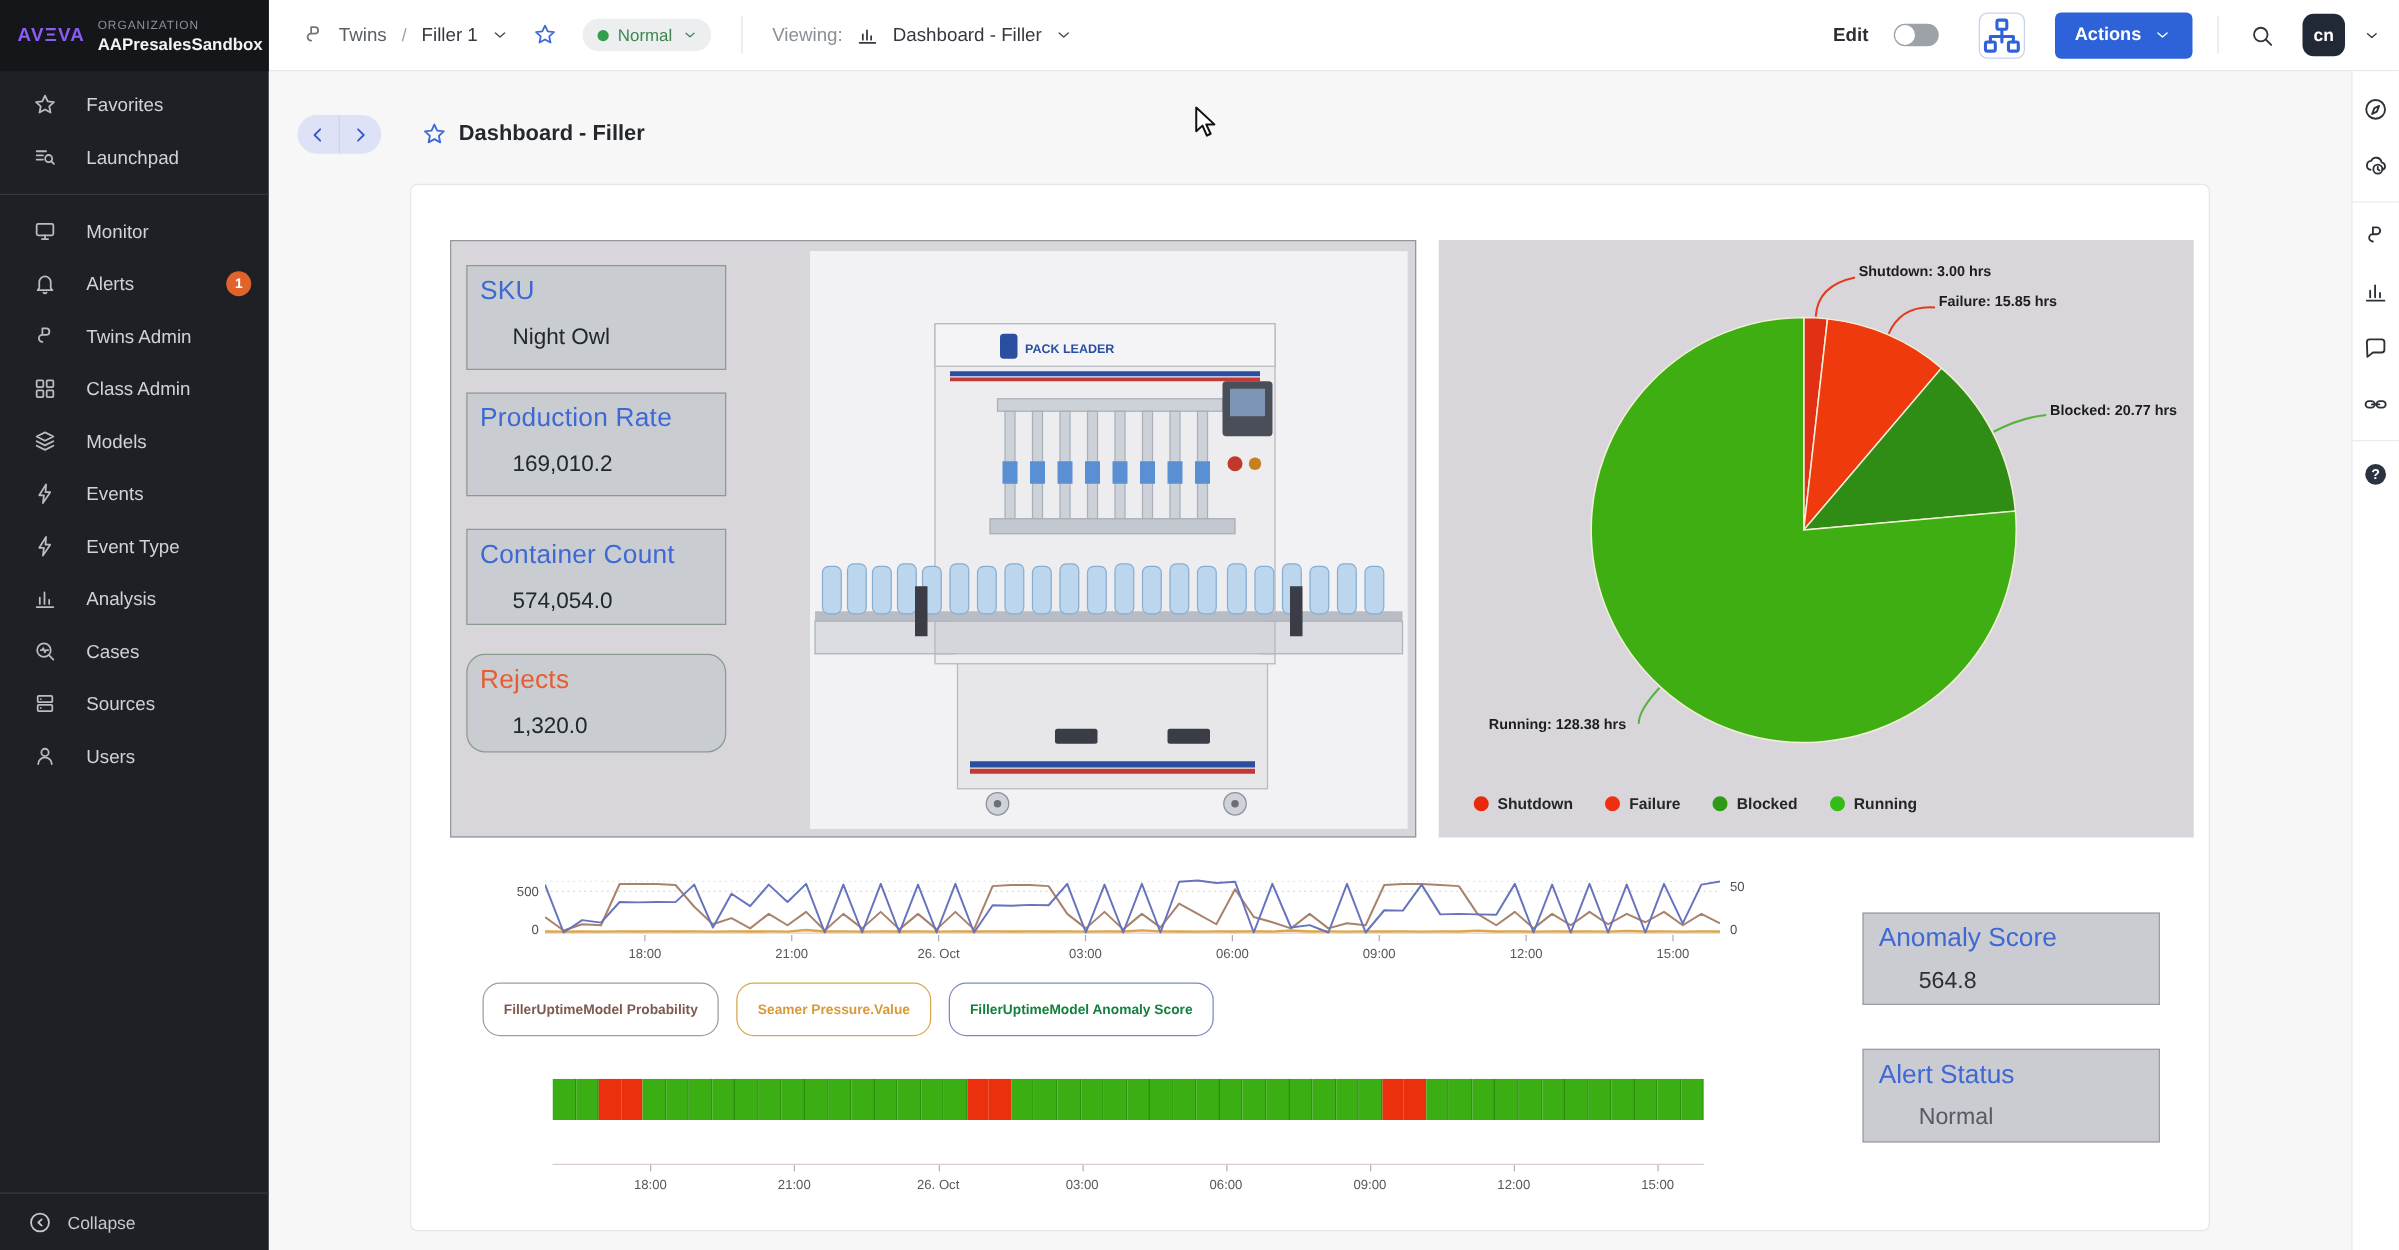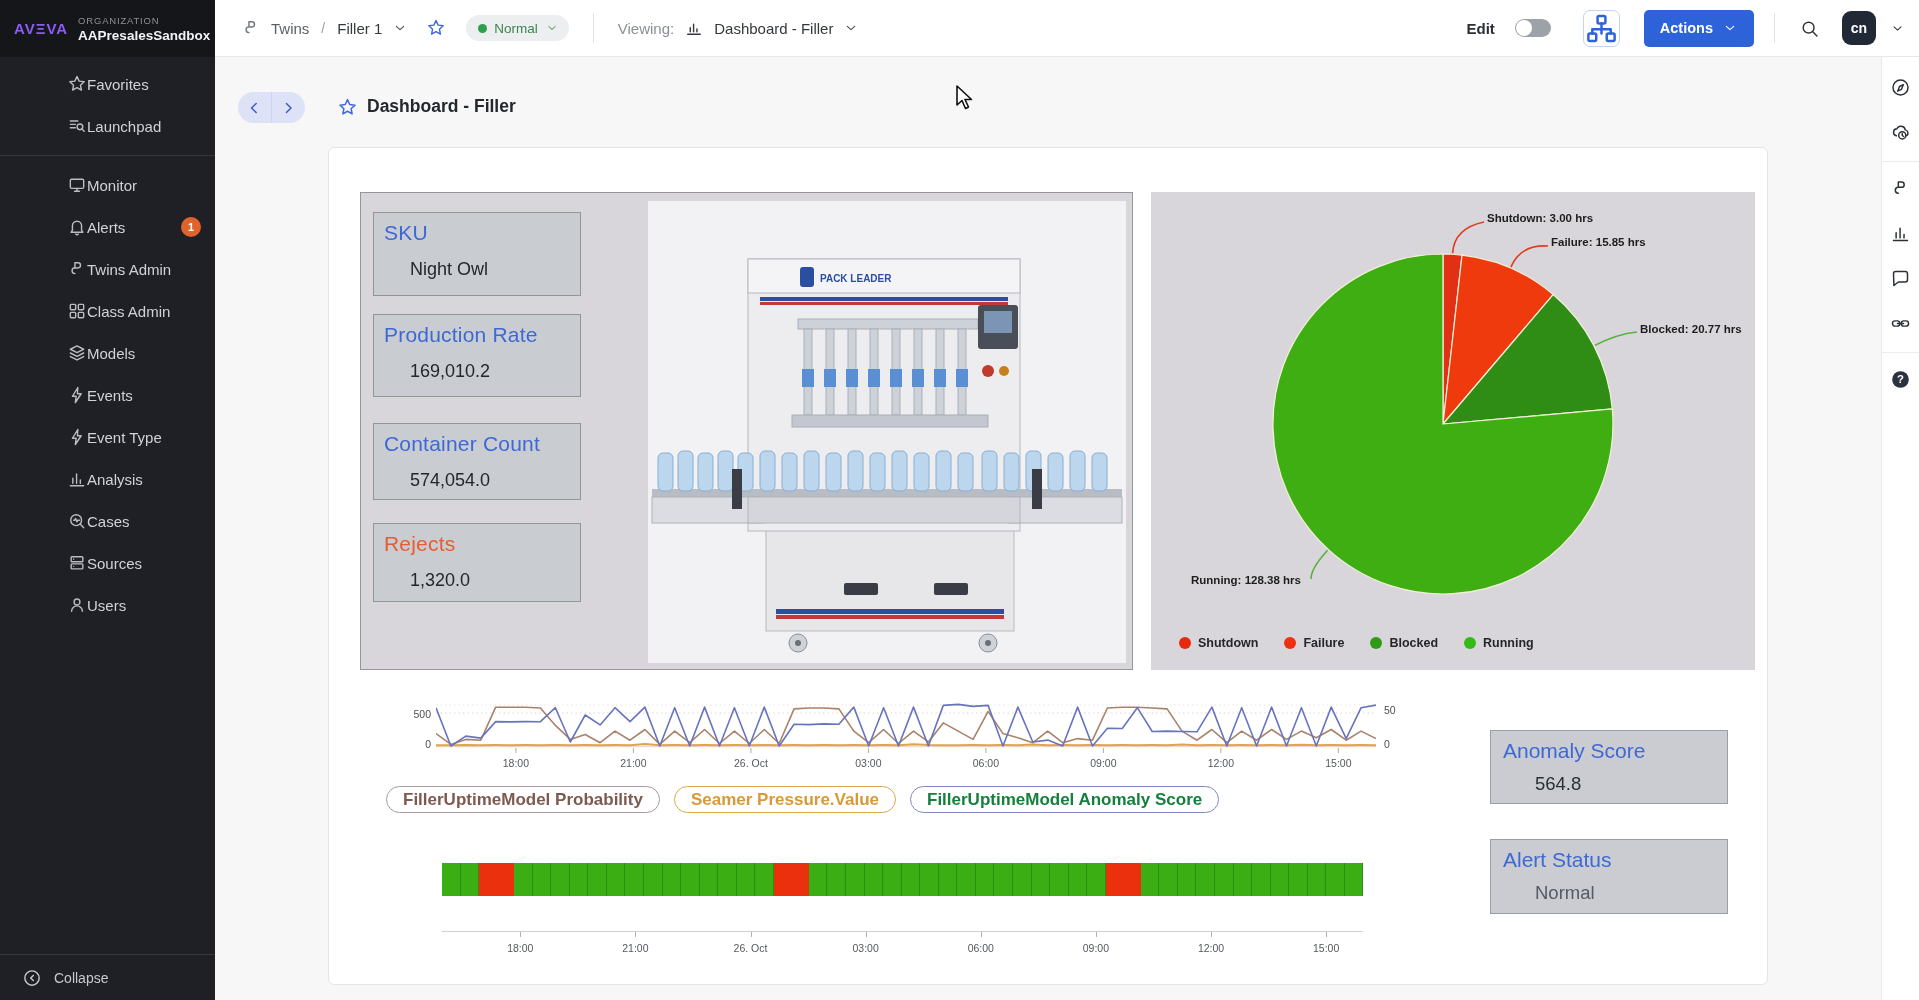--- a/index.html
+++ b/index.html
@@ -6,21 +6,21 @@
     font-family:"Liberation Sans",sans-serif;background:#f7f7f8;-webkit-font-smoothing:antialiased;}
   *{box-sizing:border-box;}
   .abs{position:absolute;}
   
   #sidebar{position:absolute;left:0;top:0;width:215px;height:1000px;background:#1e2026;color:#d3d6da;z-index:5;display:flex;flex-direction:column;}
   #logo-block{height:57px;background:#15161a;display:flex;align-items:center;padding-left:14px;gap:10px;flex:none;}
   .logo-txt{color:#8b5cf6;font-weight:700;font-size:15px;letter-spacing:1px;}
   .org-label{font-size:9.5px;color:#8d9096;letter-spacing:.8px;}
   .org-name{font-size:13.5px;color:#f2f3f5;font-weight:700;margin-top:2px;}
   #nav{padding-top:6px;flex:1 1 auto;}
-  .nav-item{height:42px;display:flex;align-items:center;padding:0 14px 0 26px;font-size:15px;color:#cfd2d7;cursor:pointer;margin-left:41px;}
+  .nav-item{height:42px;display:flex;align-items:center;padding:0 14px 0 26px;gap:23px;font-size:15px;color:#cfd2d7;cursor:pointer;}
   .nav-item .ic{width:20px;height:20px;color:#b9bcc2;flex:none;display:flex;}
   .nav-div{height:1px;background:#34373d;margin:8px 0;}
   .nav-badge{margin-left:auto;background:#e0632c;color:#fff;border-radius:50%;width:20px;height:20px;font-size:11px;display:flex;align-items:center;justify-content:center;font-weight:700;}
   #collapse{flex:none;height:46px;border-top:1px solid #35383e;display:flex;align-items:center;gap:12px;padding-left:22px;font-size:14px;color:#c6c9ce;cursor:pointer;}
   
   #topbar{position:absolute;left:215px;top:0;right:0;height:57px;background:#fff;border-bottom:1px solid #e7e8eb;display:flex;align-items:center;padding:0 14px 0 26px;gap:10px;z-index:4;}
   .tb-ic{width:20px;height:20px;color:#70757d;display:flex;}
   .tb-txt{font-size:15px;color:#5a5f66;}
   .tb-sep{color:#9aa0a8;font-size:14px;margin:0 2px;}
   .tb-cur{font-size:15px;color:#35393f;}
@@ -67,21 +67,21 @@
   .pie-ann{position:absolute;font-size:11.5px;font-weight:700;color:#1d1d1d;white-space:nowrap;}
   #pie-legend{position:absolute;left:0;right:0;top:444px;display:flex;justify-content:flex-start;padding-left:28px;gap:26px;}
   .pl-item{display:flex;align-items:center;gap:7px;font-size:12.5px;font-weight:700;color:#26262a;}
   .pl-dot{width:12px;height:12px;border-radius:50%;}
   
   #line-wrap{position:absolute;left:107px;top:550px;width:940px;height:56px;}
   .ax-lab{position:absolute;font-size:10.5px;color:#4c4f55;}
   .x-tick-lab{position:absolute;font-size:10.5px;color:#55585e;transform:translateX(-50%);white-space:nowrap;}
   
   #pills{position:absolute;left:57px;top:638px;display:flex;gap:14px;}
-  .pill{height:27px;border-radius:14px;border:1.5px solid;display:flex;align-items:center;padding:0 16px;font-size:17px;font-weight:700;background:#fff;cursor:pointer;white-space:nowrap;justify-content:center;}
+  .pill{height:43px;border-radius:14px;border:1.5px solid;display:flex;align-items:center;padding:0 16px;font-size:11px;font-weight:700;background:#fff;cursor:pointer;white-space:nowrap;justify-content:center;}
   
   #strip{position:absolute;left:113px;top:715px;width:921px;height:33px;display:flex;overflow:hidden;}
   .seg{flex:1;border-right:1px solid rgba(0,70,0,.28);}
   #strip-axis{position:absolute;left:113px;top:783px;width:921px;height:26px;border-top:1px solid #d9cdd1;}
   .strip-tick{position:absolute;top:0;width:1px;height:5px;background:#b9aeb2;}
   
   #cursor{position:absolute;left:955px;top:85px;z-index:50;pointer-events:none;}
 </style>
 </head>
 <body>
@@ -381,21 +381,21 @@
             <div class="k-value">Night Owl</div>
           </div>
           <div class="kpi" style="top: 121px; min-height: 83px;">
             <div class="k-label" style="color: rgb(62, 104, 212);">Production Rate</div>
             <div class="k-value">169,010.2</div>
           </div>
           <div class="kpi" style="top: 230px; min-height: 76px;">
             <div class="k-label" style="color: rgb(62, 104, 212);">Container Count</div>
             <div class="k-value">574,054.0</div>
           </div>
-          <div class="kpi" style="top: 330px; min-height: 79px;">
+          <div class="kpi" style="top: 330px; min-height: 79px; border-radius: 15px;">
             <div class="k-label" style="color: rgb(232, 92, 49);">Rejects</div>
             <div class="k-value">1,320.0</div>
           </div>
         </div>
       <div id="machine-img">
         <svg width="478" height="462" viewBox="0 0 478 462">
           <rect x="0" y="0" width="478" height="462" fill="#f2f1f3"></rect>
 
           <rect x="118" y="328" width="248" height="102" fill="#e7e7ea" stroke="#b7bac2"></rect>
           <rect x="128" y="408" width="228" height="5" fill="#2a4ea0"></rect>

